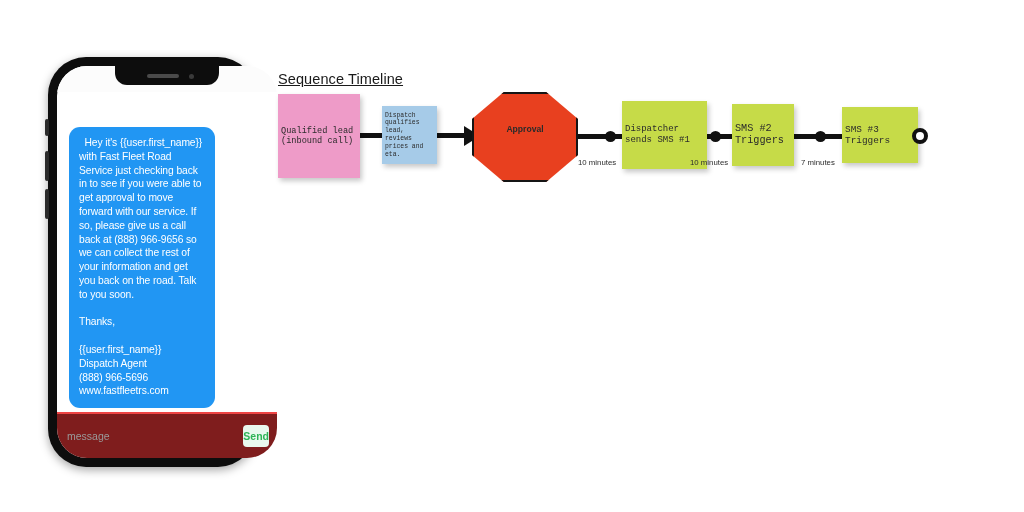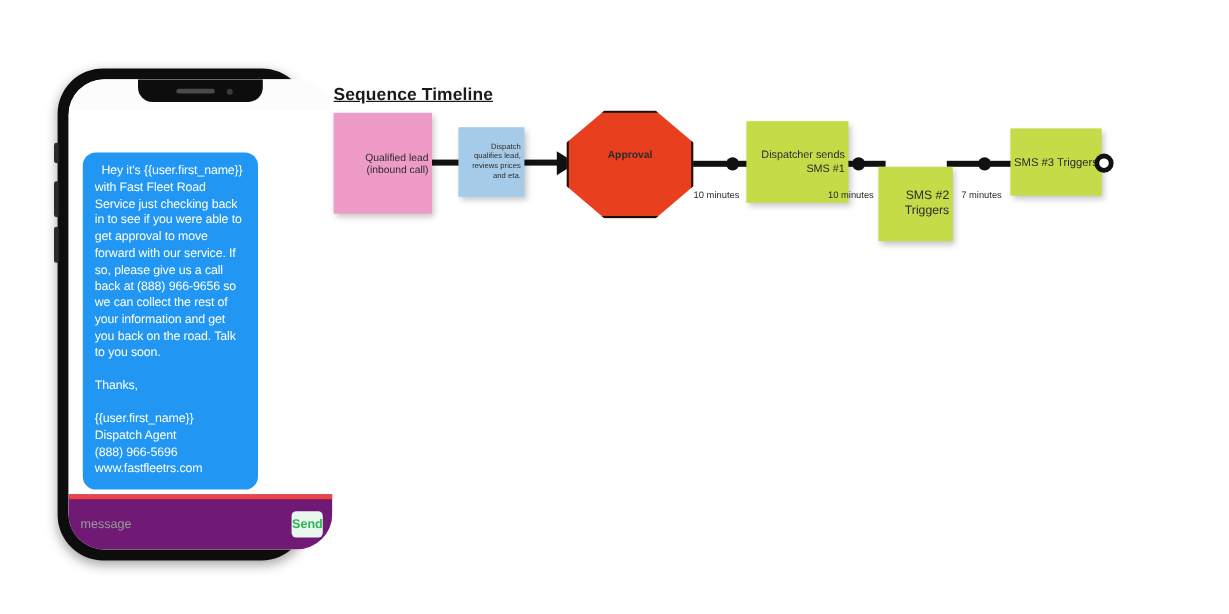--- a/index.html
+++ b/index.html
@@ -58,22 +58,22 @@
     padding: 9px 10px 10px 10px;
     font-size: 10.3px;
     line-height: 13.8px;
     letter-spacing: -0.1px;
     white-space: pre-wrap;
   }
 
   .composer {
     position: absolute; left: 0; bottom: 0;
     width: 100%; height: 46px;
-    background: #701a75;
-    border-top: 4px solid #ef4444;
+    background: #7f1d1d;
+    border-top: 2px solid #ef4444;
     display: flex; align-items: center;
     padding: 0 8px;
   }
   .composer-input {
     flex: 1;
     font-size: 10.5px;
     color: #9a9a9a;
     padding-left: 2px;
   }
   .send-btn {
@@ -82,40 +82,41 @@
     font-size: 10.5px;
     font-weight: bold;
     padding: 5px 0;
     border-radius: 4px;
     margin-left: 16px;
   }
 
   
   .flow-title {
     position: absolute; left: 278px; top: 71px;
-    font-size: 14.5px; font-weight: bold; color: #1a1a1a;
+    font-size: 14.5px; font-weight: normal; color: #1a1a1a;
     text-decoration: underline; letter-spacing: .1px;
   }
 
   .flow { position: absolute; left: 0; top: 0; width: 1024px; height: 512px; }
 
   .node {
     position: absolute;
     display: flex; align-items: center; justify-content: center;
-    text-align: right;
+    text-align: left;
     color: #2b2b2b;
     box-shadow: 2px 3px 5px rgba(0,0,0,.22);
     z-index: 3;
     line-height: 1.22;
     padding: 3px;
+    font-family: Liberation Mono, monospace;
   }
   .n-pink  { left: 278px; top: 94px;  width: 82px;  height: 84px; background:#ee9bc8; font-size:8.6px; }
   .n-blue  { left: 382px; top: 106px; width: 55px;  height: 58px; background:#a6cbe8; font-size:6.4px; }
   .n-green1{ left: 622px; top: 101px; width: 85px;  height: 68px; background:#c6db48; font-size:9px; }
-  .n-green2{ left: 732px; top: 104px; width: 62px;  height: 62px; background:#c6db48; font-size:10.2px;margin-top:35px; }
+  .n-green2{ left: 732px; top: 104px; width: 62px;  height: 62px; background:#c6db48; font-size:10.2px; }
   .n-green3{ left: 842px; top: 107px; width: 76px;  height: 56px; background:#c6db48; font-size:9.4px; }
 
   .octagon {
     position: absolute; left: 472px; top: 92px;
     width: 106px; height: 90px;
     background: #e8401f;
     border: 2.5px solid #151515;
     clip-path: polygon(30% 0%, 70% 0%, 100% 30%, 100% 70%, 70% 100%, 30% 100%, 0% 70%, 0% 30%);
     display: flex; flex-direction: column; align-items: center; justify-content: center;
     text-align: center; color: #2b2b2b;

